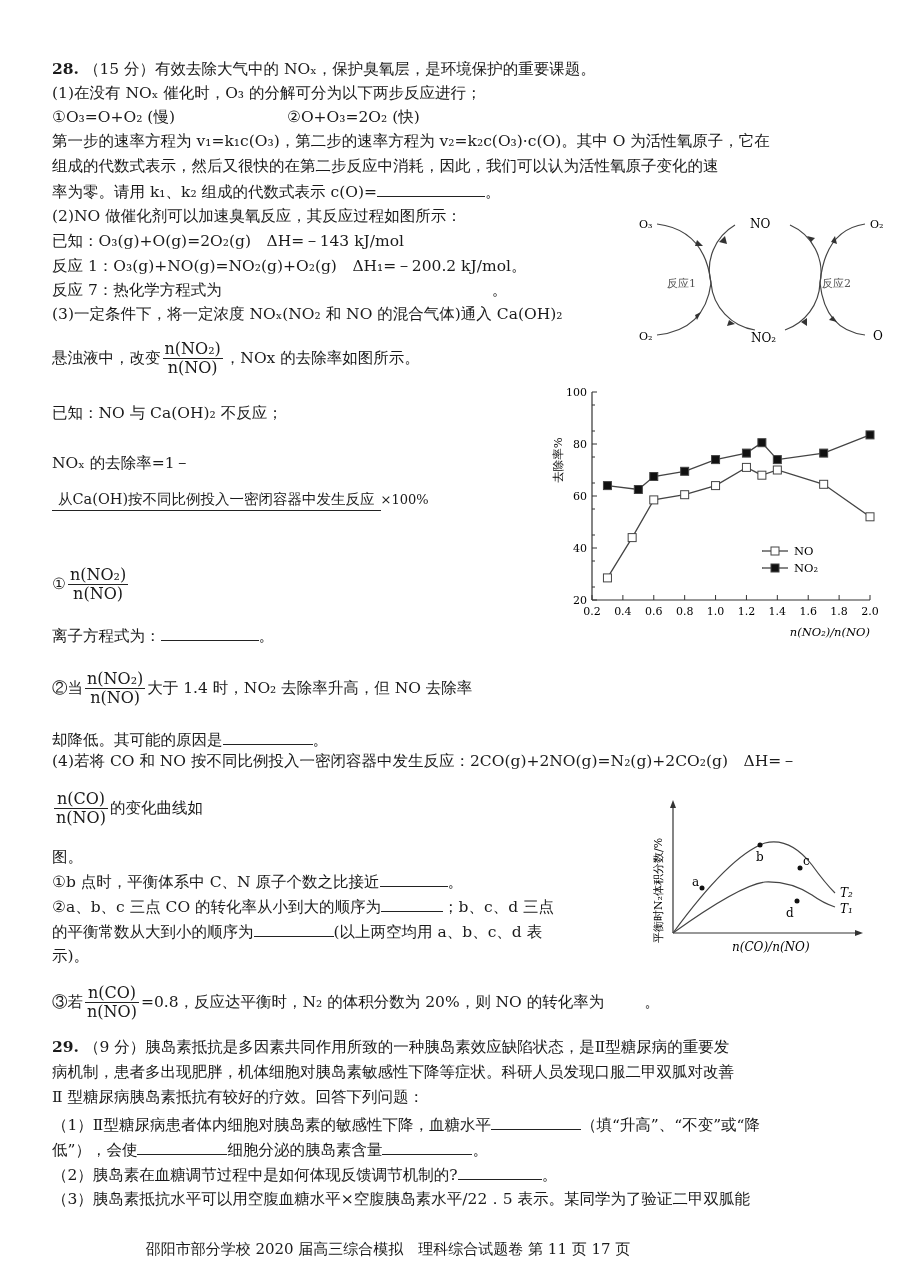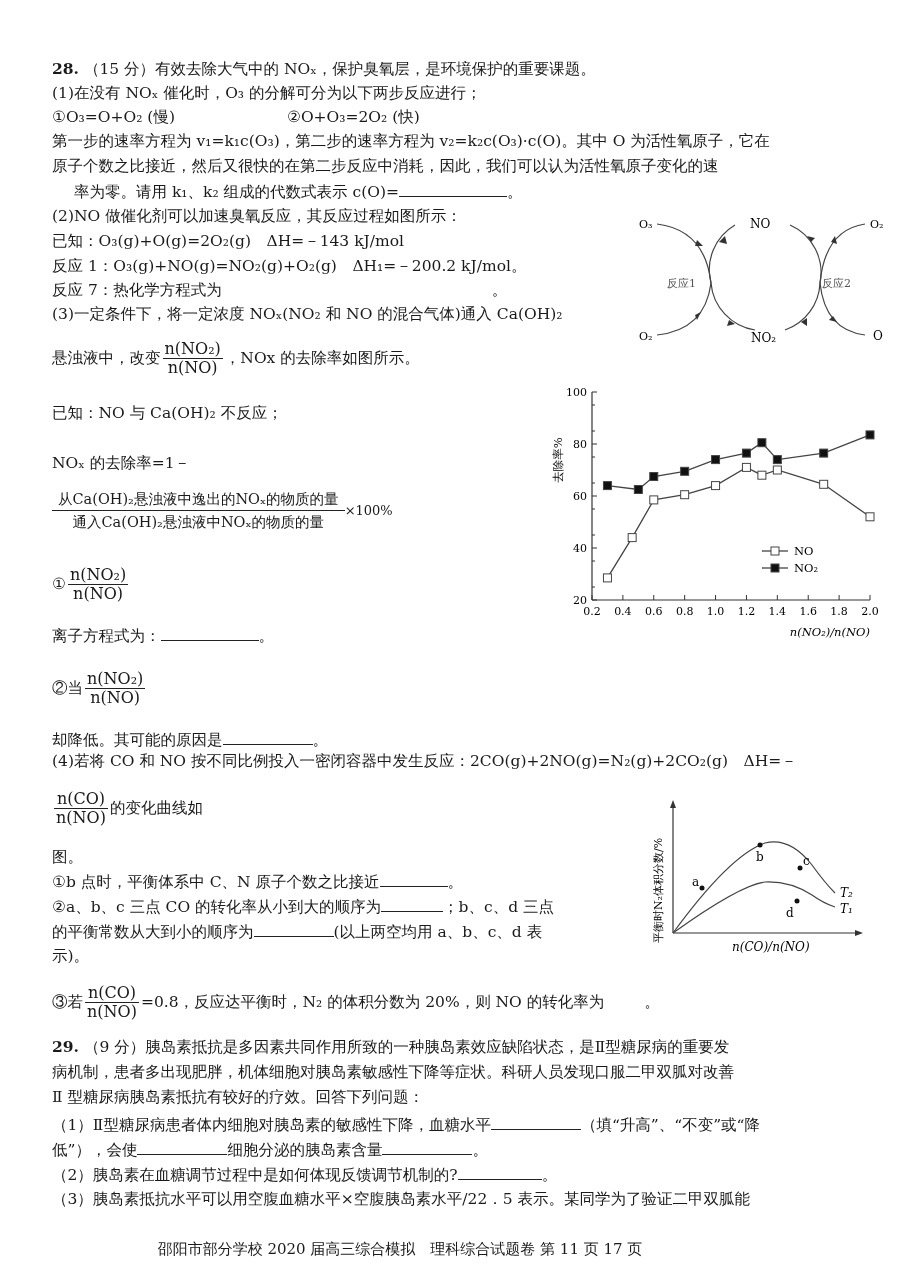--- a/index.html
+++ b/index.html
@@ -9,36 +9,36 @@
   .b { font-weight: bold; }
   .frac { display: inline-block; vertical-align: middle; text-align: center; margin: 0 2px; font-size: 16px; }
   .frac .num { display: block; border-bottom: 1px solid #222; padding: 0 2px; line-height: 18px; }
   .frac .den { display: block; padding: 0 2px; line-height: 18px; }
   .blank { display: inline-block; border-bottom: 1px solid #222; height: 16px; vertical-align: baseline; }
   .bigfrac { position: absolute; left: 52px; top: 488px; font-size: 14.5px; }
   .bigfrac .num { border-bottom: 1px solid #222; padding: 0 6px; line-height: 22px; display:block; text-align:center; }
   .bigfrac .den { line-height: 22px; display:block; text-align:center; padding: 0 6px; }
   .bigfrac-wrap { display: inline-block; vertical-align: middle; }
   svg text { font-family: "DejaVu Serif", "Liberation Serif", serif; }
-  .footer { position: absolute; left: 0; width: 776px; top: 1240px; text-align: center; font-size: 15px; margin-left: 12px; }
+  .footer { position: absolute; left: 0; width: 776px; top: 1240px; text-align: center; font-size: 15px; }
 </style>
 </head>
 <body>
 
 <div class="line" style="top:58px;text-align:right;">
   <span class="b">28.</span>
   <span>（15 分）</span><span>有效去除大气中的 NOₓ，保护臭氧层，是环境保护的重要课题。</span>
 </div>
 <div class="line" style="top:82px;">(1)在没有 NOₓ 催化时，O₃ 的分解可分为以下两步反应进行；</div>
 <div class="line" style="top:106px;">
   <span style="display:inline-block;width:235px;">①O₃=O+O₂ (慢)</span><span>②O+O₃=2O₂ (快)</span>
 </div>
 <div class="line" style="top:130px;">第一步的速率方程为 v₁=k₁c(O₃)，第二步的速率方程为 v₂=k₂c(O₃)·c(O)。其中 O 为活性氧原子，它在</div>
-<div class="line" style="top:155px;">原子个数之比接近，然后又很快的在第二步反应中消耗，因此，我们可以认为活性氧原子变化的速</div>
-<div class="line" style="top:180px;margin-left:22px;">
+<div class="line" style="top:155px;">组成的代数式表示，然后又很快的在第二步反应中消耗，因此，我们可以认为活性氧原子变化的速</div>
+<div class="line" style="top:180px;">
   <span>率为零。请用 k₁、k₂ 组成的代数式表示 c(O)=</span><span class="blank" style="width:108px;"></span><span>。</span>
 </div>
 
 <div class="line" style="top:205px;">(2)NO 做催化剂可以加速臭氧反应，其反应过程如图所示：</div>
 <div class="line" style="top:230px;">已知：O₃(g)+O(g)=2O₂(g)　ΔH=－143 kJ/mol</div>
 <div class="line" style="top:255px;">反应 1：O₃(g)+NO(g)=NO₂(g)+O₂(g)　ΔH₁=－200.2 kJ/mol。</div>
 <div class="line" style="top:279px;">
   <span>反应 7：热化学方程式为</span><span class="blank" style="width:270px;border-bottom:none;"></span><span>。</span>
 </div>
 <div class="line" style="top:303px;">(3)一定条件下，将一定浓度 NOₓ(NO₂ 和 NO 的混合气体)通入 Ca(OH)₂</div>
@@ -77,31 +77,31 @@
   <text x="14" y="140" font-size="11">O₂</text>
   <text x="126" y="142" font-size="12">NO₂</text>
   <text x="248" y="140" font-size="12">O</text>
   <text x="42" y="87" font-size="11" fill="#555">反应1</text>
   <text x="197" y="87" font-size="11" fill="#555">反应2</text>
 </svg>
 
 <div class="line" style="top:402px;">已知：NO 与 Ca(OH)₂ 不反应；</div>
 <div class="line" style="top:452px;">NOₓ 的去除率=1－</div>
 <div class="bigfrac">
-  <span class="bigfrac-wrap"><span class="num">从Ca(OH)₂悬浊液中逸出的NOₓ的物质的量</span><span class="den">通入Ca(OH)₂悬浊液中NOₓ的物质的量</span></span><span style="font-size:13px;vertical-align:middle;">×100%</span>
+  <span class="bigfrac-wrap"><span class="num">从Ca(OH)按不同比例投入一密闭容器中发生反应</span></span><span style="font-size:13px;vertical-align:middle;">×100%</span>
 </div>
 
 <div class="line" style="top:566px;">
   <span>①</span><span class="frac"><span class="num">n(NO₂)</span><span class="den">n(NO)</span></span>
 </div>
 <div class="line" style="top:624px;">
   <span>离子方程式为：</span><span class="blank" style="width:98px;"></span><span>。</span>
 </div>
 <div class="line" style="top:648px;margin-top:22px;">
-  <span>②当</span><span class="frac"><span class="num">n(NO₂)</span><span class="den">n(NO)</span></span>
+  <span>②当</span><span class="frac"><span class="num">n(NO₂)</span><span class="den">n(NO)</span></span><span>大于 1.4 时，NO₂ 去除率升高，但 NO 去除率</span>
 </div>
 <div class="line" style="top:728px;">
   <span>却降低。其可能的原因是</span><span class="blank" style="width:90px;"></span><span>。</span>
 </div>
 
 <svg id="chart1" style="position:absolute;left:540px;top:380px;" width="350" height="270">
     <line x1="52" y1="12" x2="52" y2="220" stroke="#333" stroke-width="1.2"></line>
     <line x1="52" y1="220" x2="330" y2="220" stroke="#333" stroke-width="1.2"></line>
     <line x1="52" y1="220" x2="57" y2="220" stroke="#333"></line>
     <text x="47" y="224" font-size="11" text-anchor="end">20</text>

